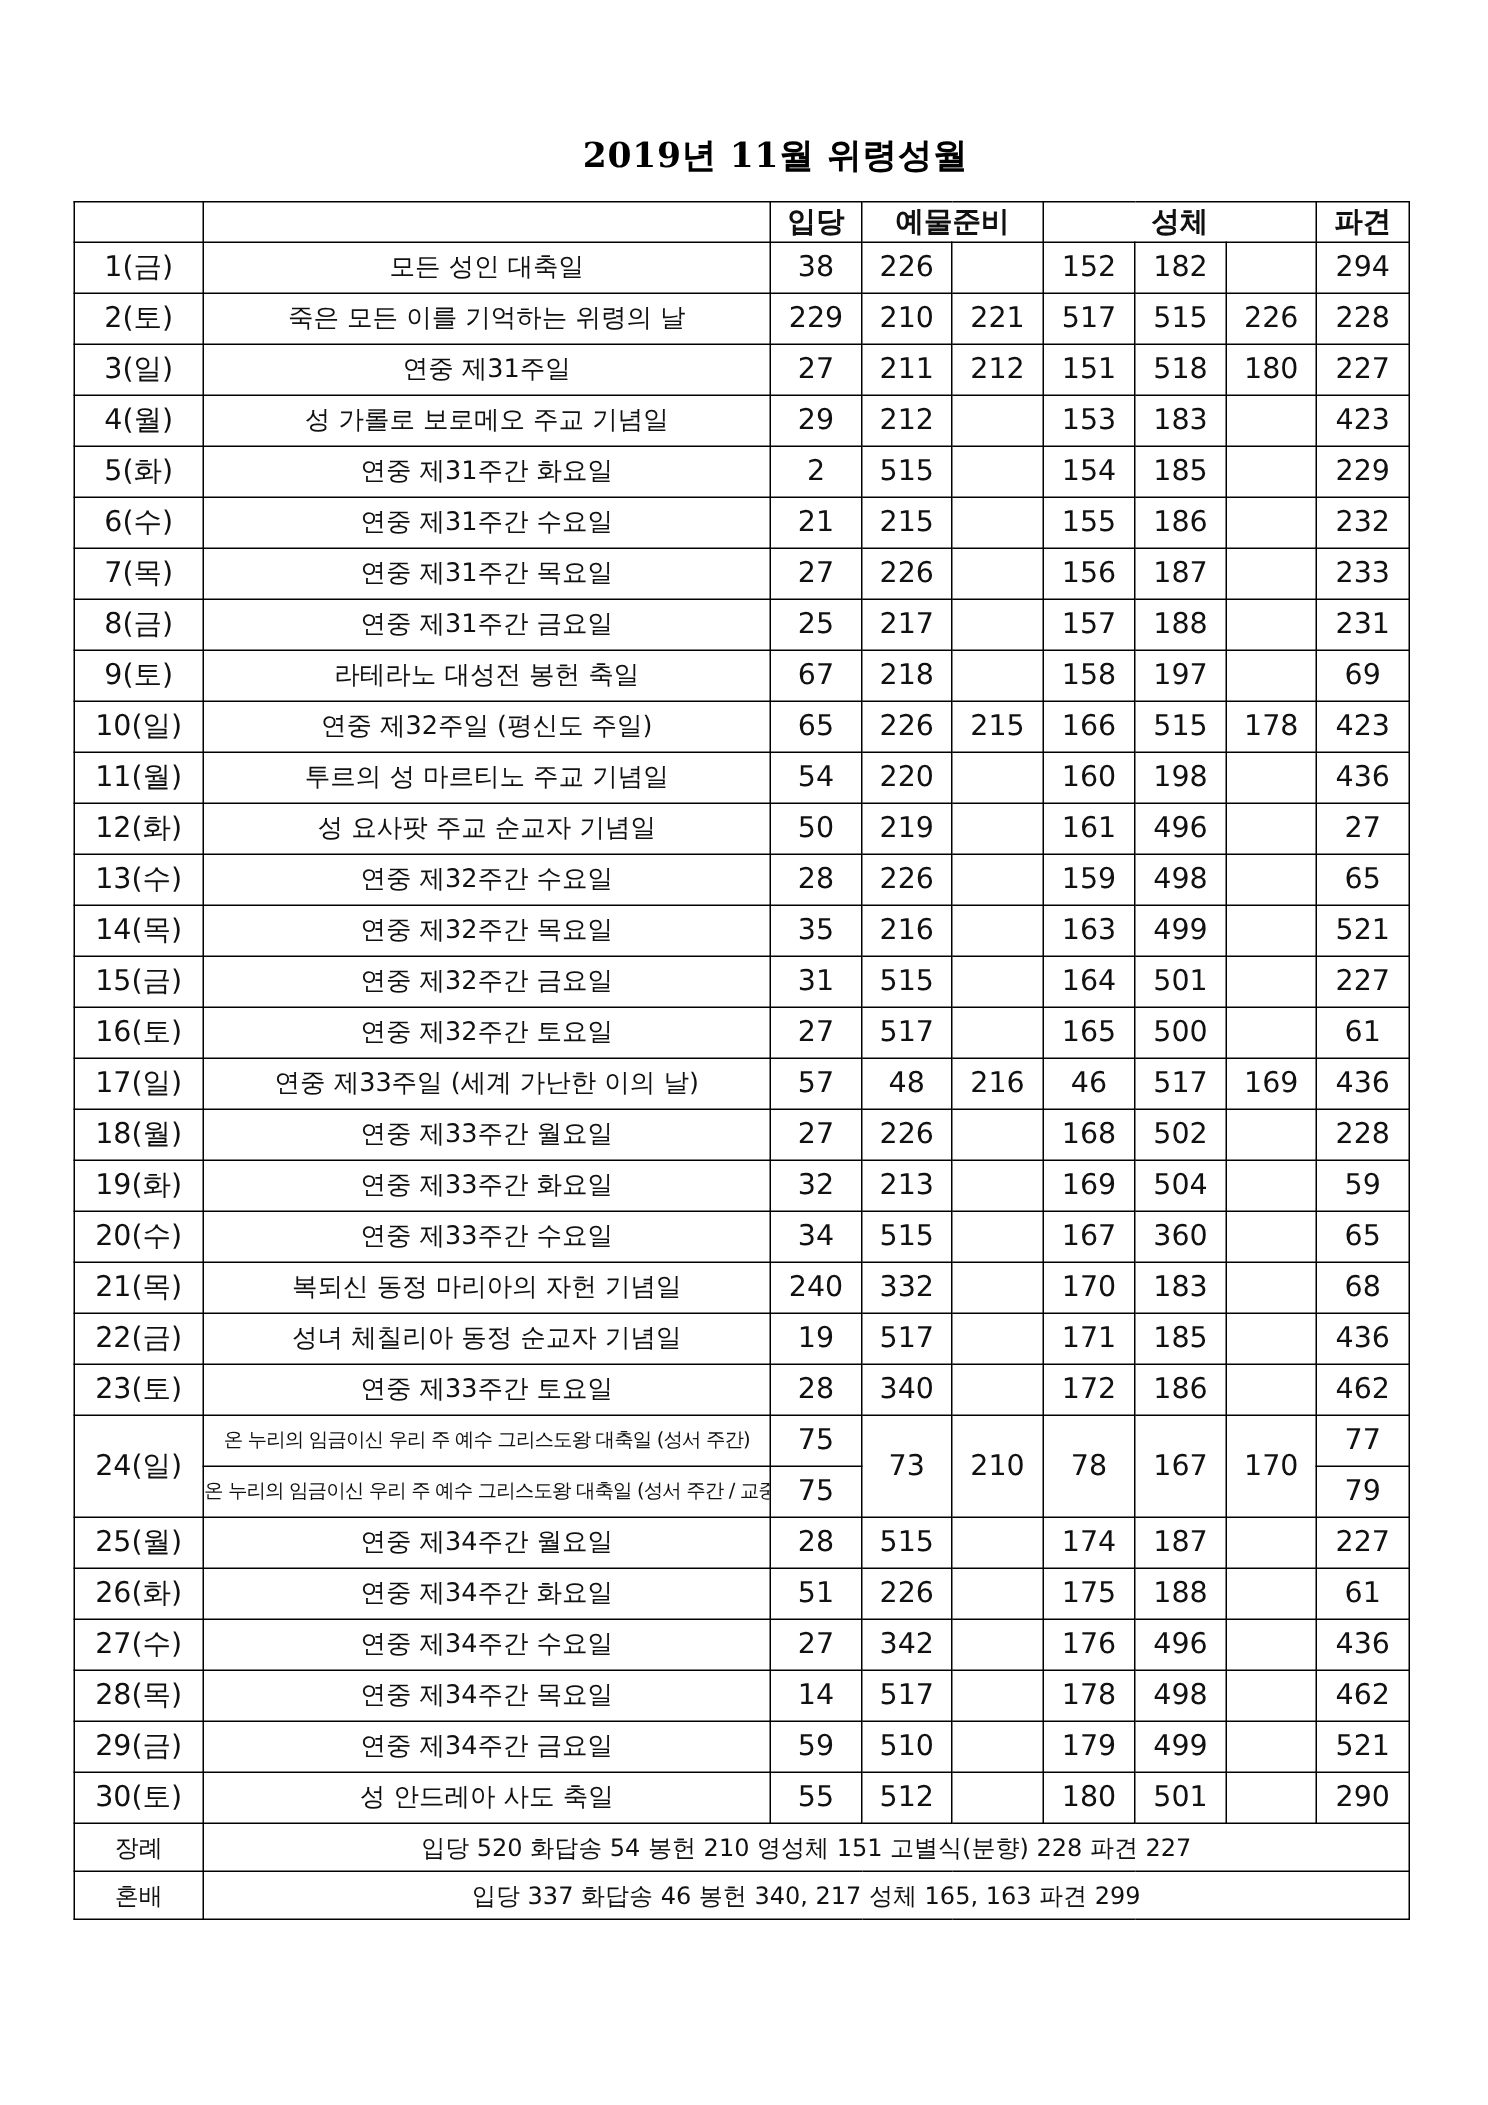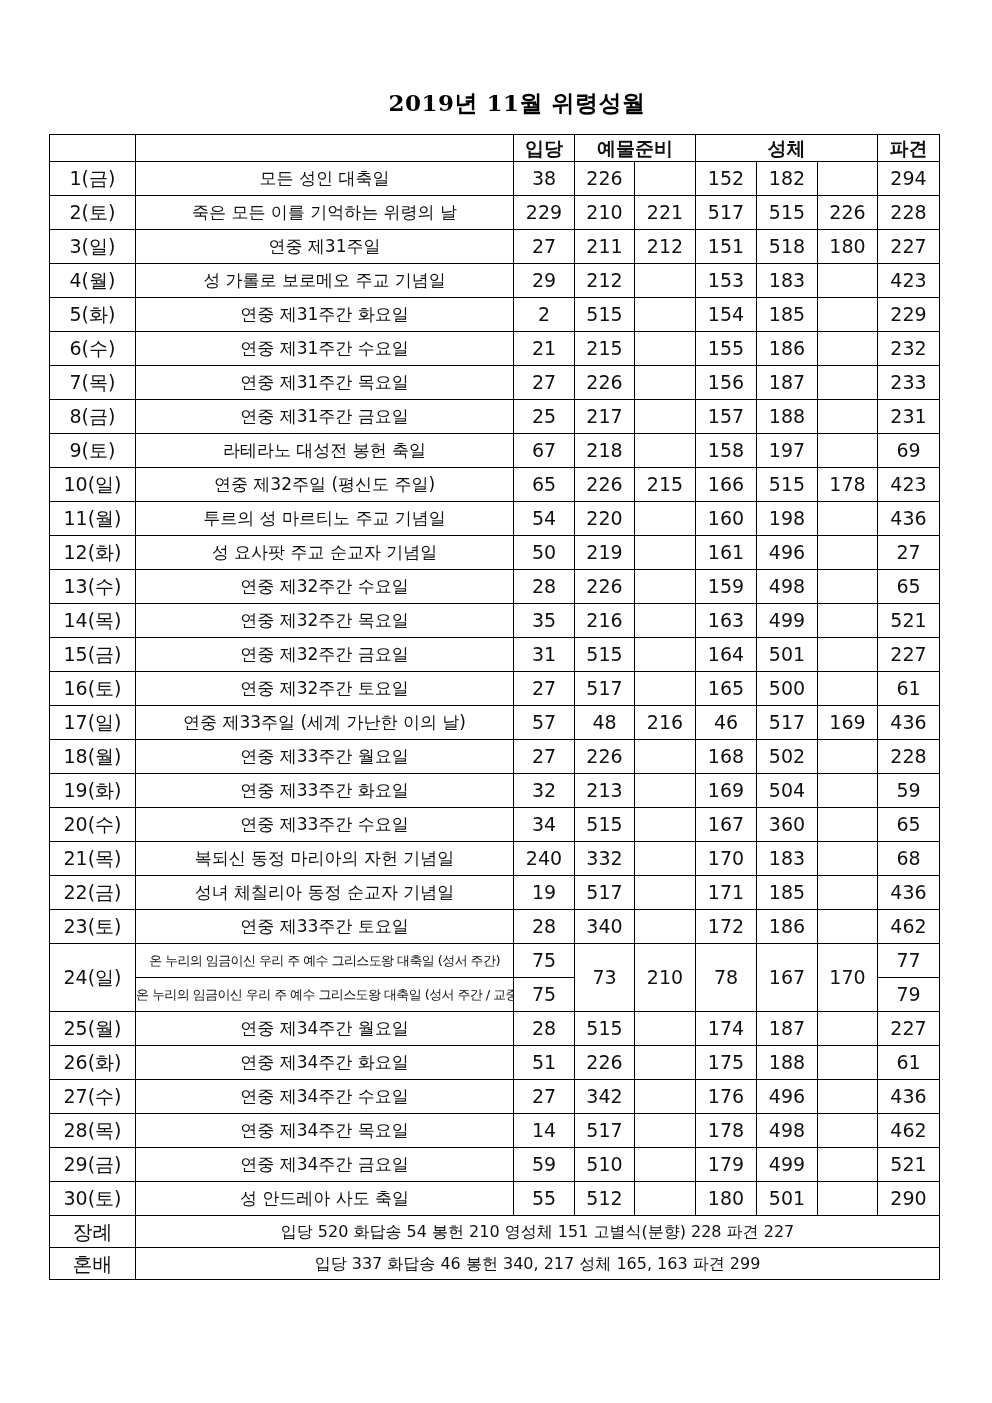--- a/index.html
+++ b/index.html
@@ -52,21 +52,21 @@
     text-align: center;
   }
   table.sched tr.row td { height: 33px; }
   table.sched tr.half td { height: 33px; }
   table.sched td.name { font-size: 17px; }
   table.sched td.name.small {
     font-size: 13px;
     letter-spacing: -0.6px;
     text-align: center;
   }
-  table.sched tr.foot td { height: 31px; font-size: 20px; }
+  table.sched tr.foot td { height: 31px; font-size: 16px; }
   table.sched tr.foot td.summary { font-size: 16px; }
 </style>
 </head>
 <body>
 
 <div class="title">2019년 11월 위령성월</div>
 
 <table class="sched">
   <colgroup>
     <col style="width:86px">

